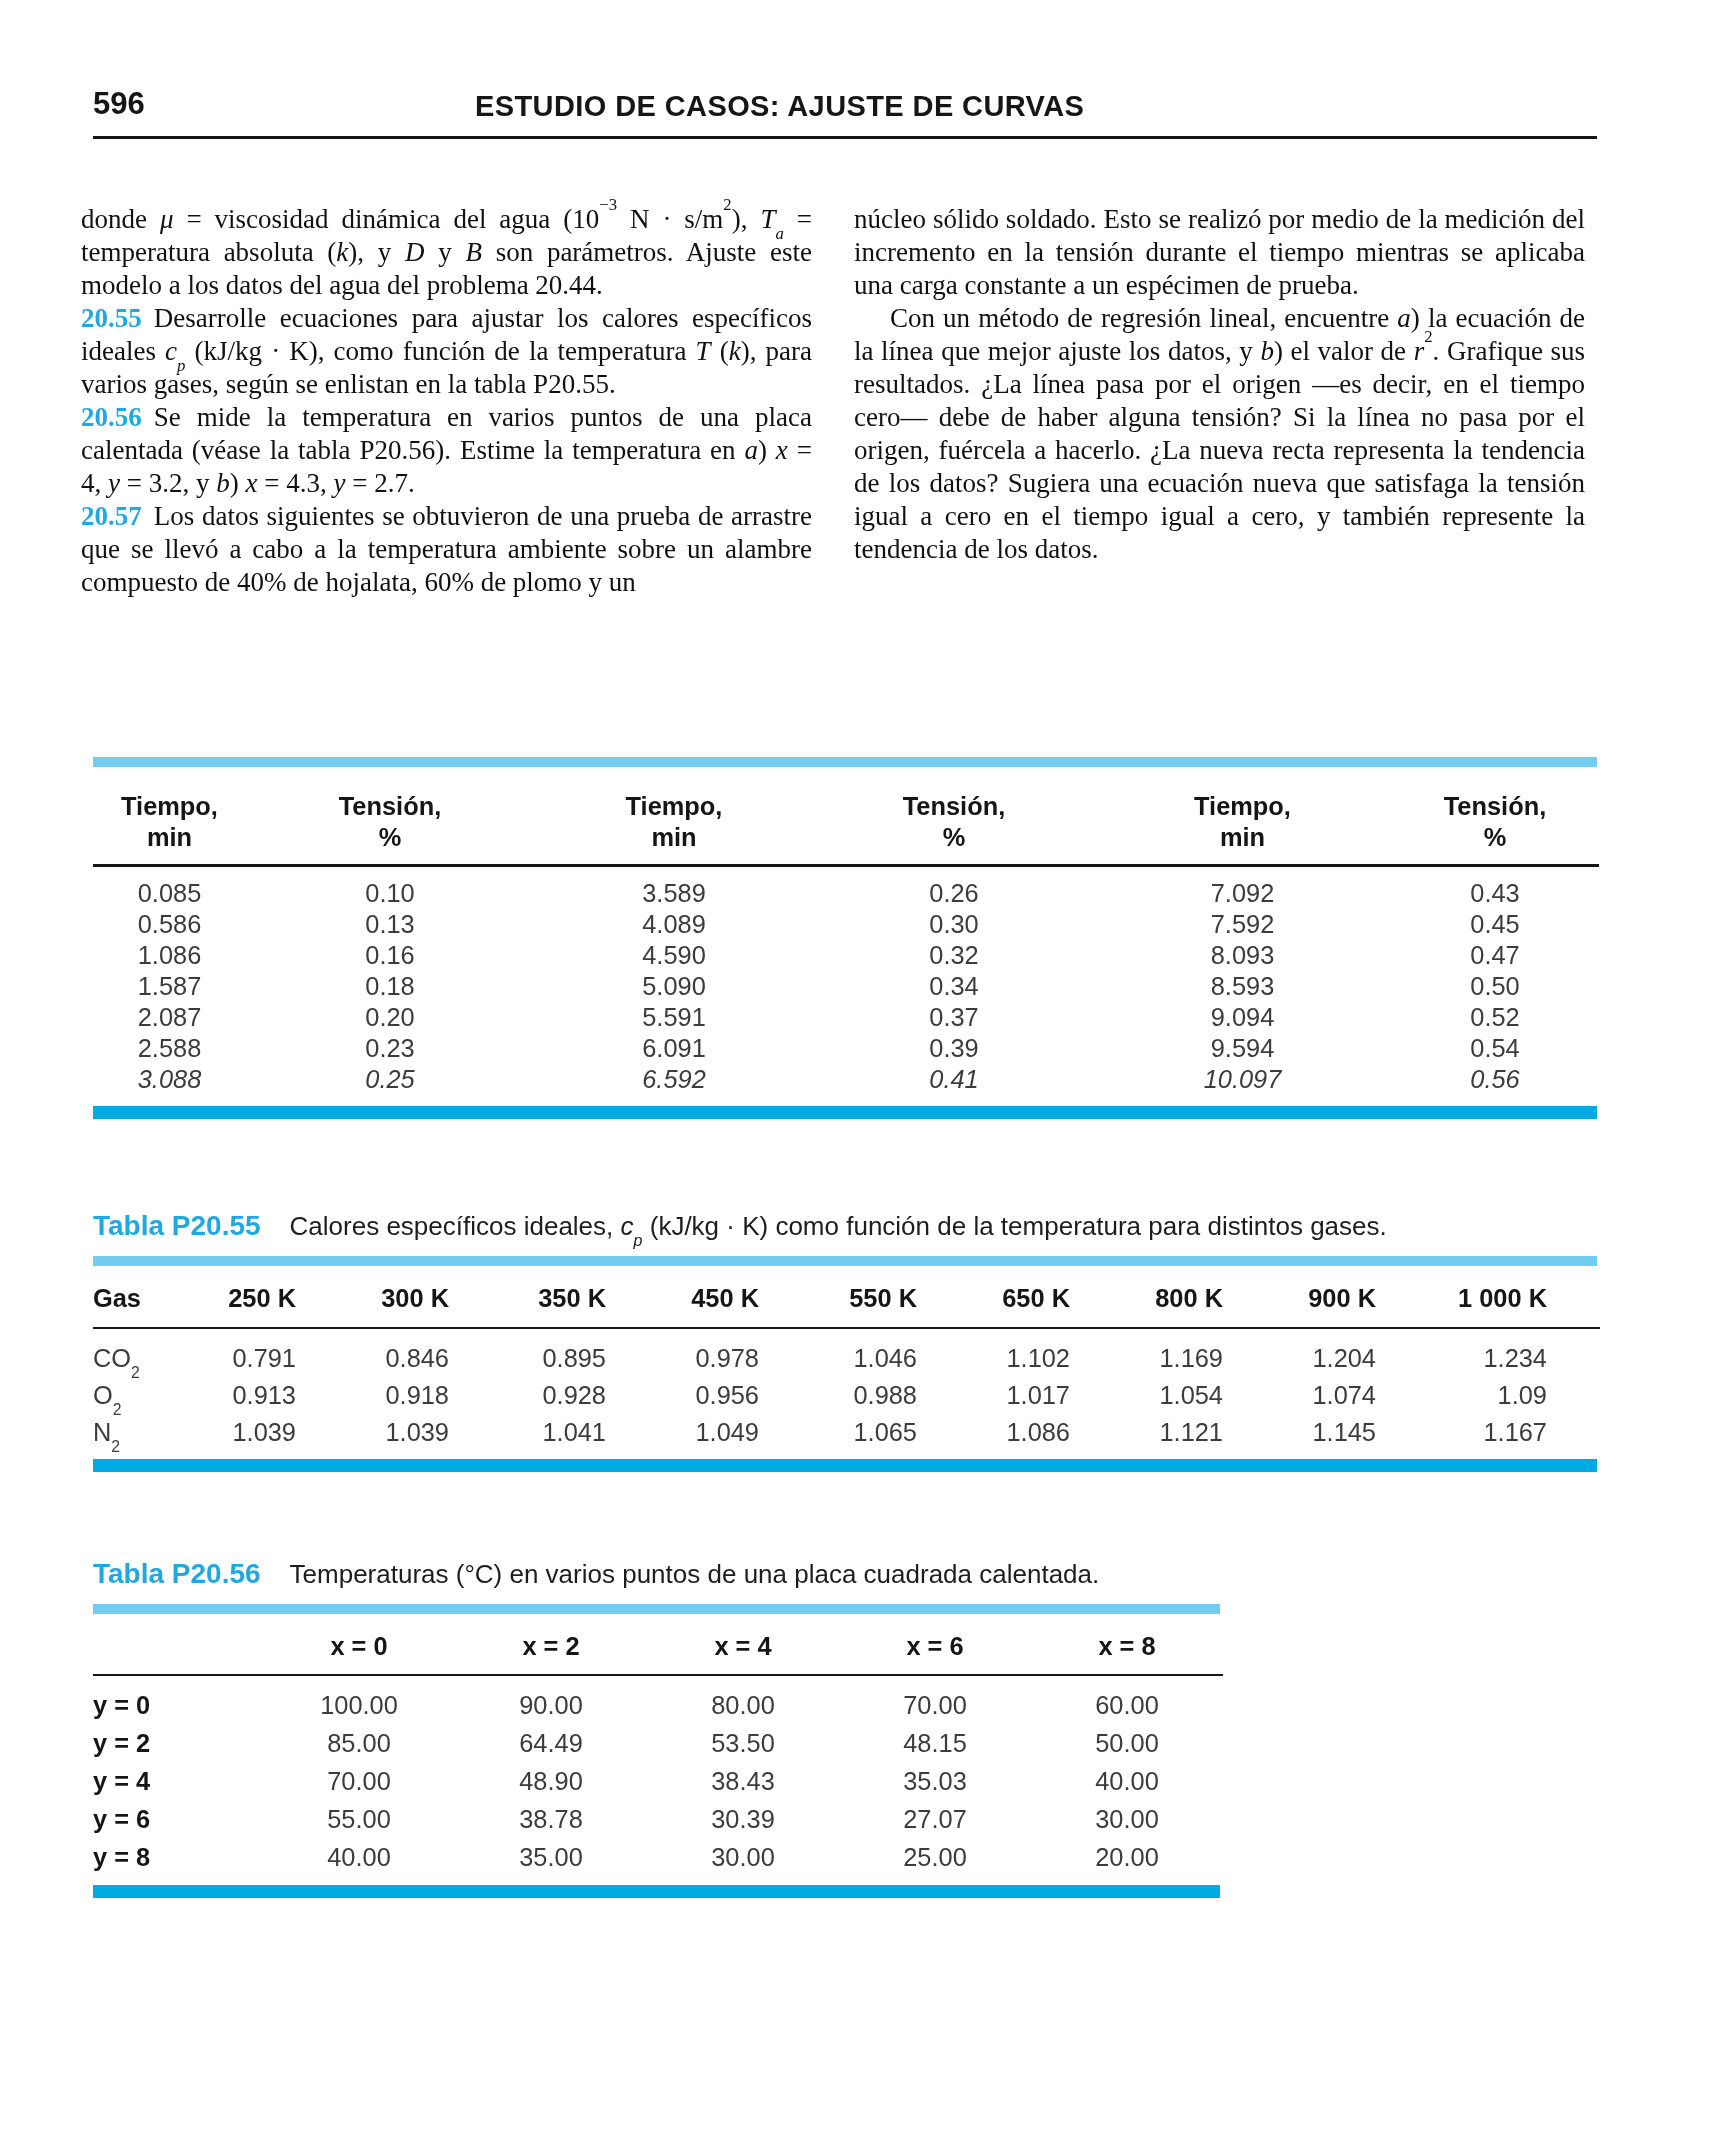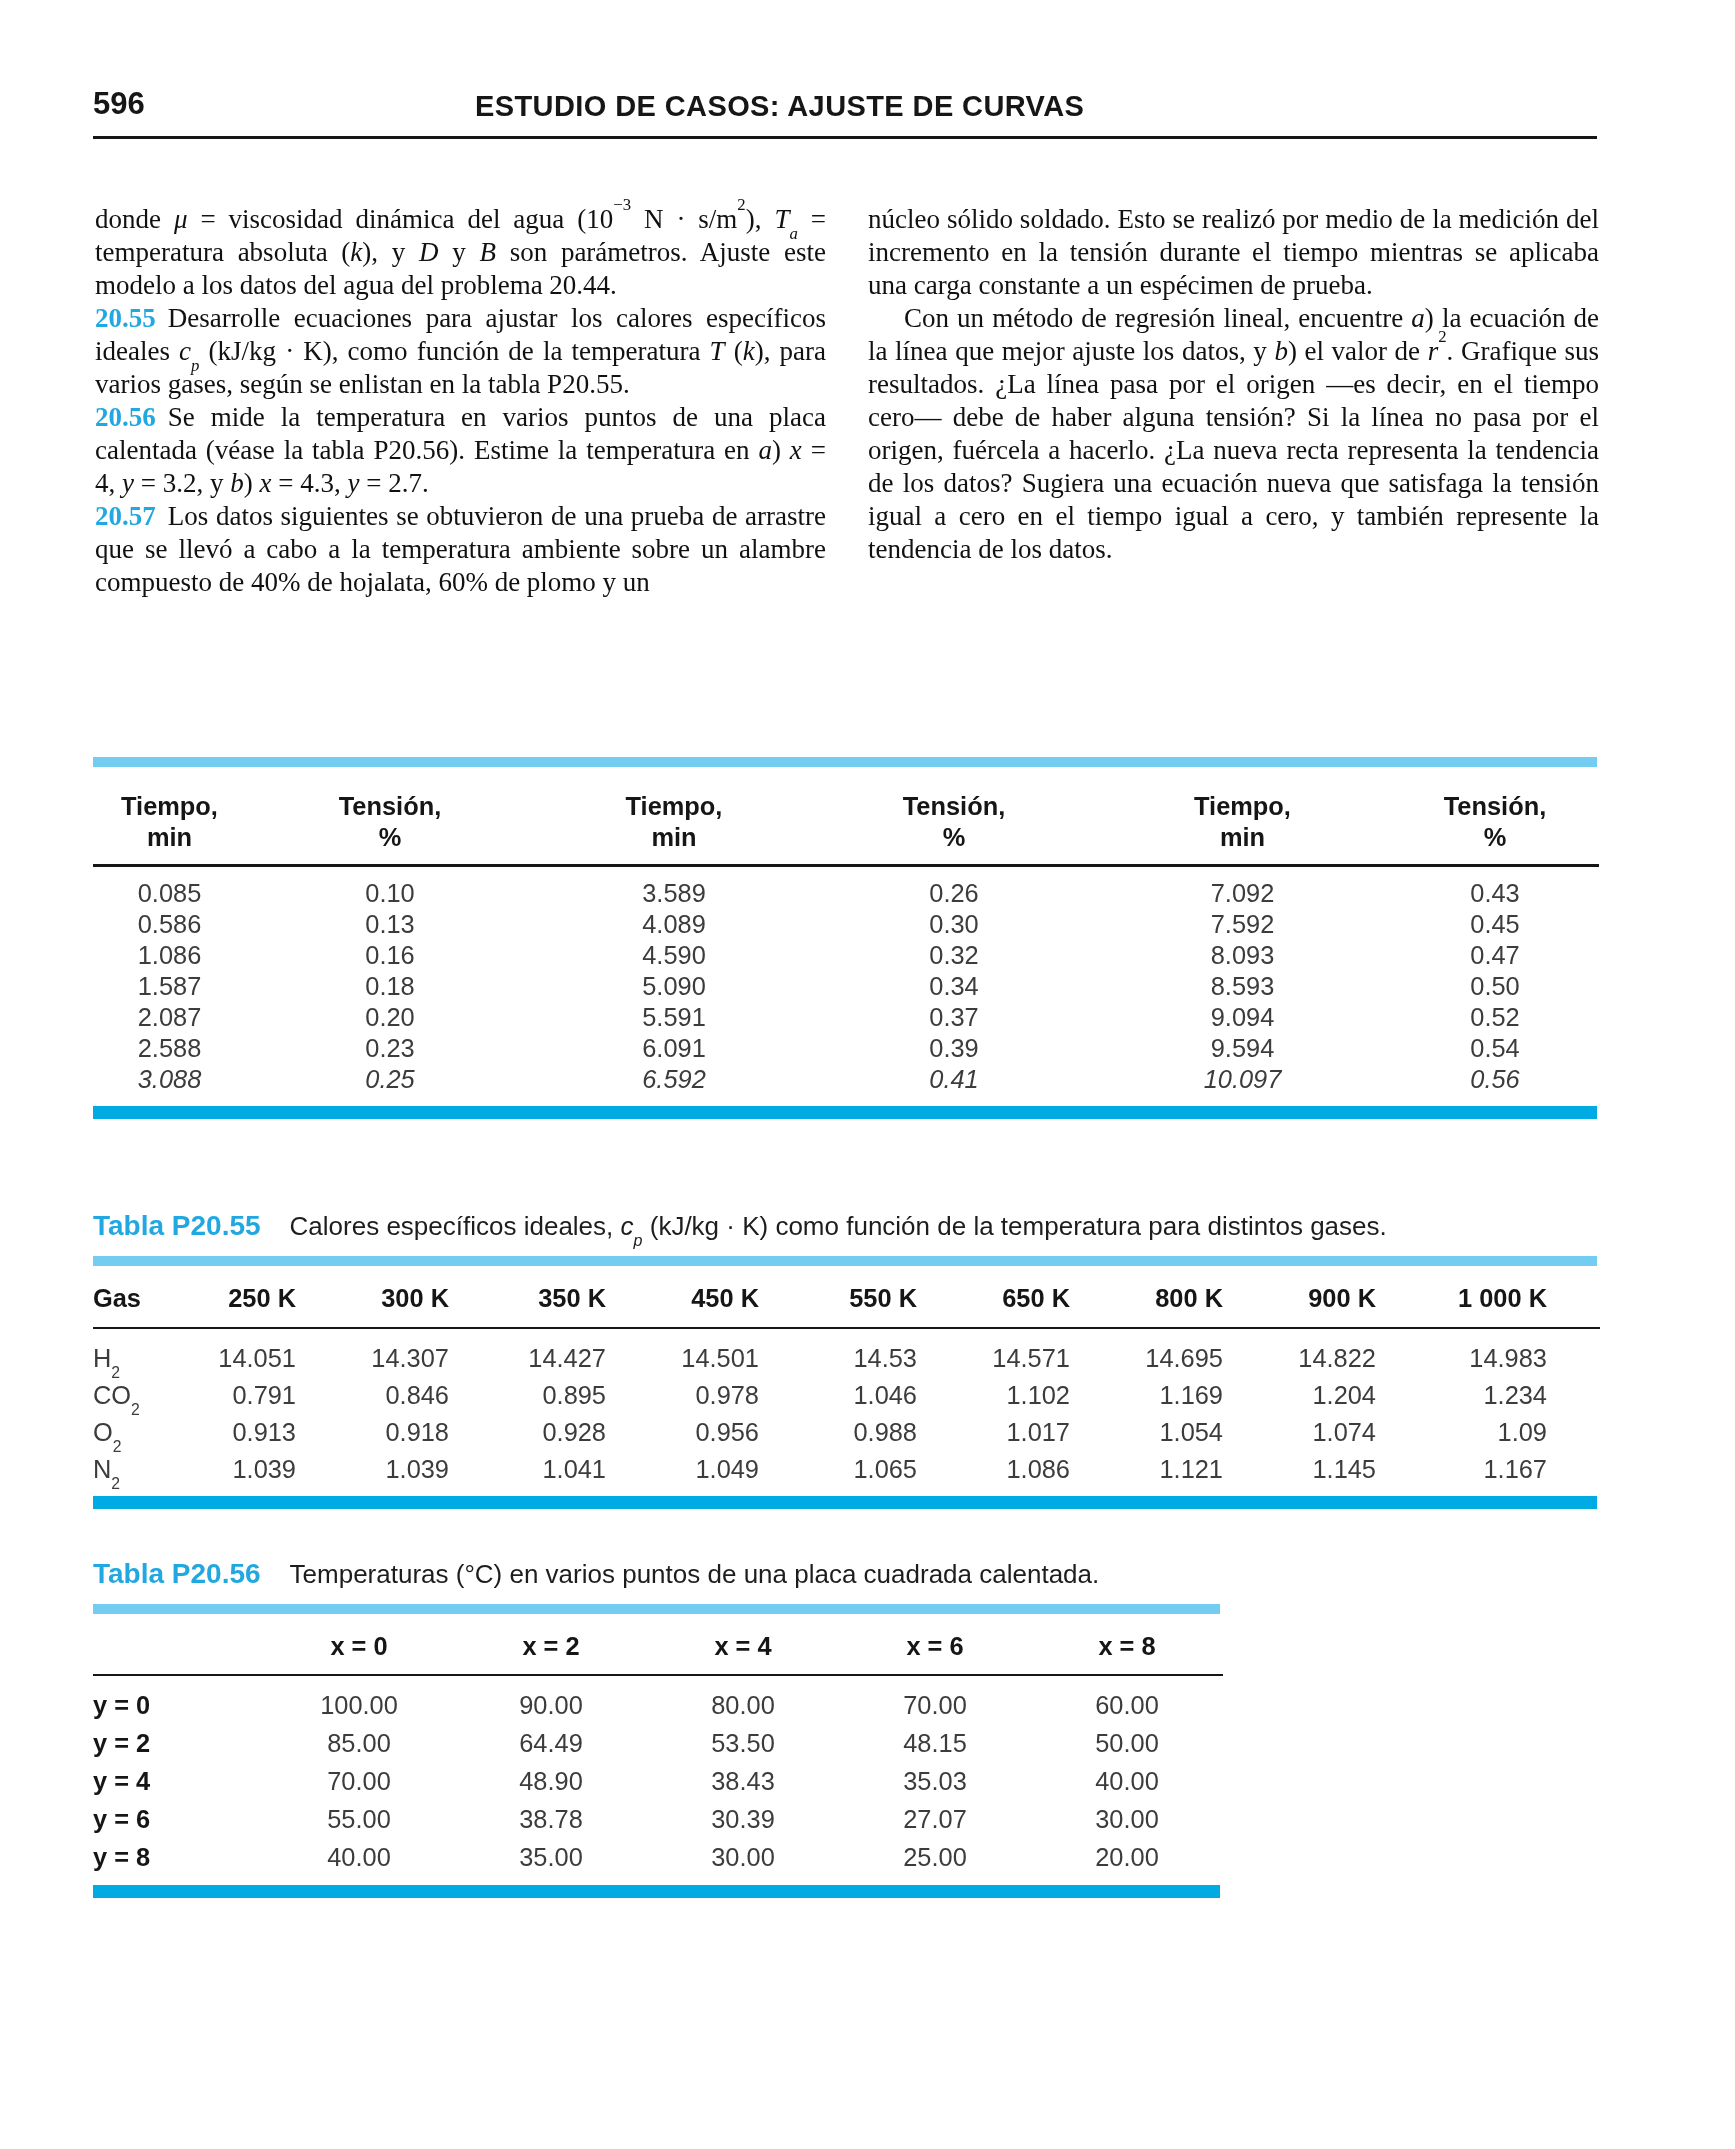--- a/index.html
+++ b/index.html
@@ -9,21 +9,21 @@
   *{margin:0;padding:0;box-sizing:border-box;}
   html,body{width:1736px;height:2149px;background:#fff;overflow:hidden;}
   .page{position:relative;width:1736px;height:2149px;background:#fff;color:var(--ink);}
 
   
   .page-number{position:absolute;left:93px;top:88px;font:700 31px/1 "Liberation Sans",sans-serif;color:#161616;text-align:right;}
   .running-title{position:absolute;left:475px;top:92px;font:700 29px/1 "Liberation Sans",sans-serif;letter-spacing:0.4px;color:#161616;}
   .head-rule{position:absolute;left:93px;top:136px;width:1504px;height:3.4px;background:#161616;}
 
   
-  .columns{position:absolute;left:95px;top:203px;width:1504px;display:flex;gap:42px;}
+  .columns{position:absolute;left:81px;top:203px;width:1504px;display:flex;gap:42px;}
   .col{width:731px;font:27px/33px "Liberation Serif",serif;text-align:justify;color:#111;}
   .para{margin:0;}
   .para.indent{text-indent:36px;}
   .pnum{color:var(--accent);font-weight:700;margin-right:12px;}
   .it{font-style:italic;}
   .para sup,.cap sup{font-size:62%;line-height:0;position:relative;top:-0.5em;}
   .para sub,.cap sub{font-size:62%;line-height:0;position:relative;top:0.28em;}
 
   
   .bar-light{height:10.2px;background:var(--bar-light);}
@@ -221,32 +221,20 @@
             <th>450 K</th>
             <th>550 K</th>
             <th>650 K</th>
             <th>800 K</th>
             <th>900 K</th>
             <th class="lastcol">1 000 K</th>
           </tr>
         </thead>
       <tbody id="t55-body">
           <tr>
-            <th>H<sub>2</sub></th>
-            <td>14.051</td>
-            <td>14.307</td>
-            <td>14.427</td>
-            <td>14.501</td>
-            <td>14.53</td>
-            <td>14.571</td>
-            <td>14.695</td>
-            <td>14.822</td>
-            <td class="lastcol">14.983</td>
-          </tr>
-          <tr>
             <th>CO<sub>2</sub></th>
             <td>0.791</td>
             <td>0.846</td>
             <td>0.895</td>
             <td>0.978</td>
             <td>1.046</td>
             <td>1.102</td>
             <td>1.169</td>
             <td>1.204</td>
             <td class="lastcol">1.234</td>

